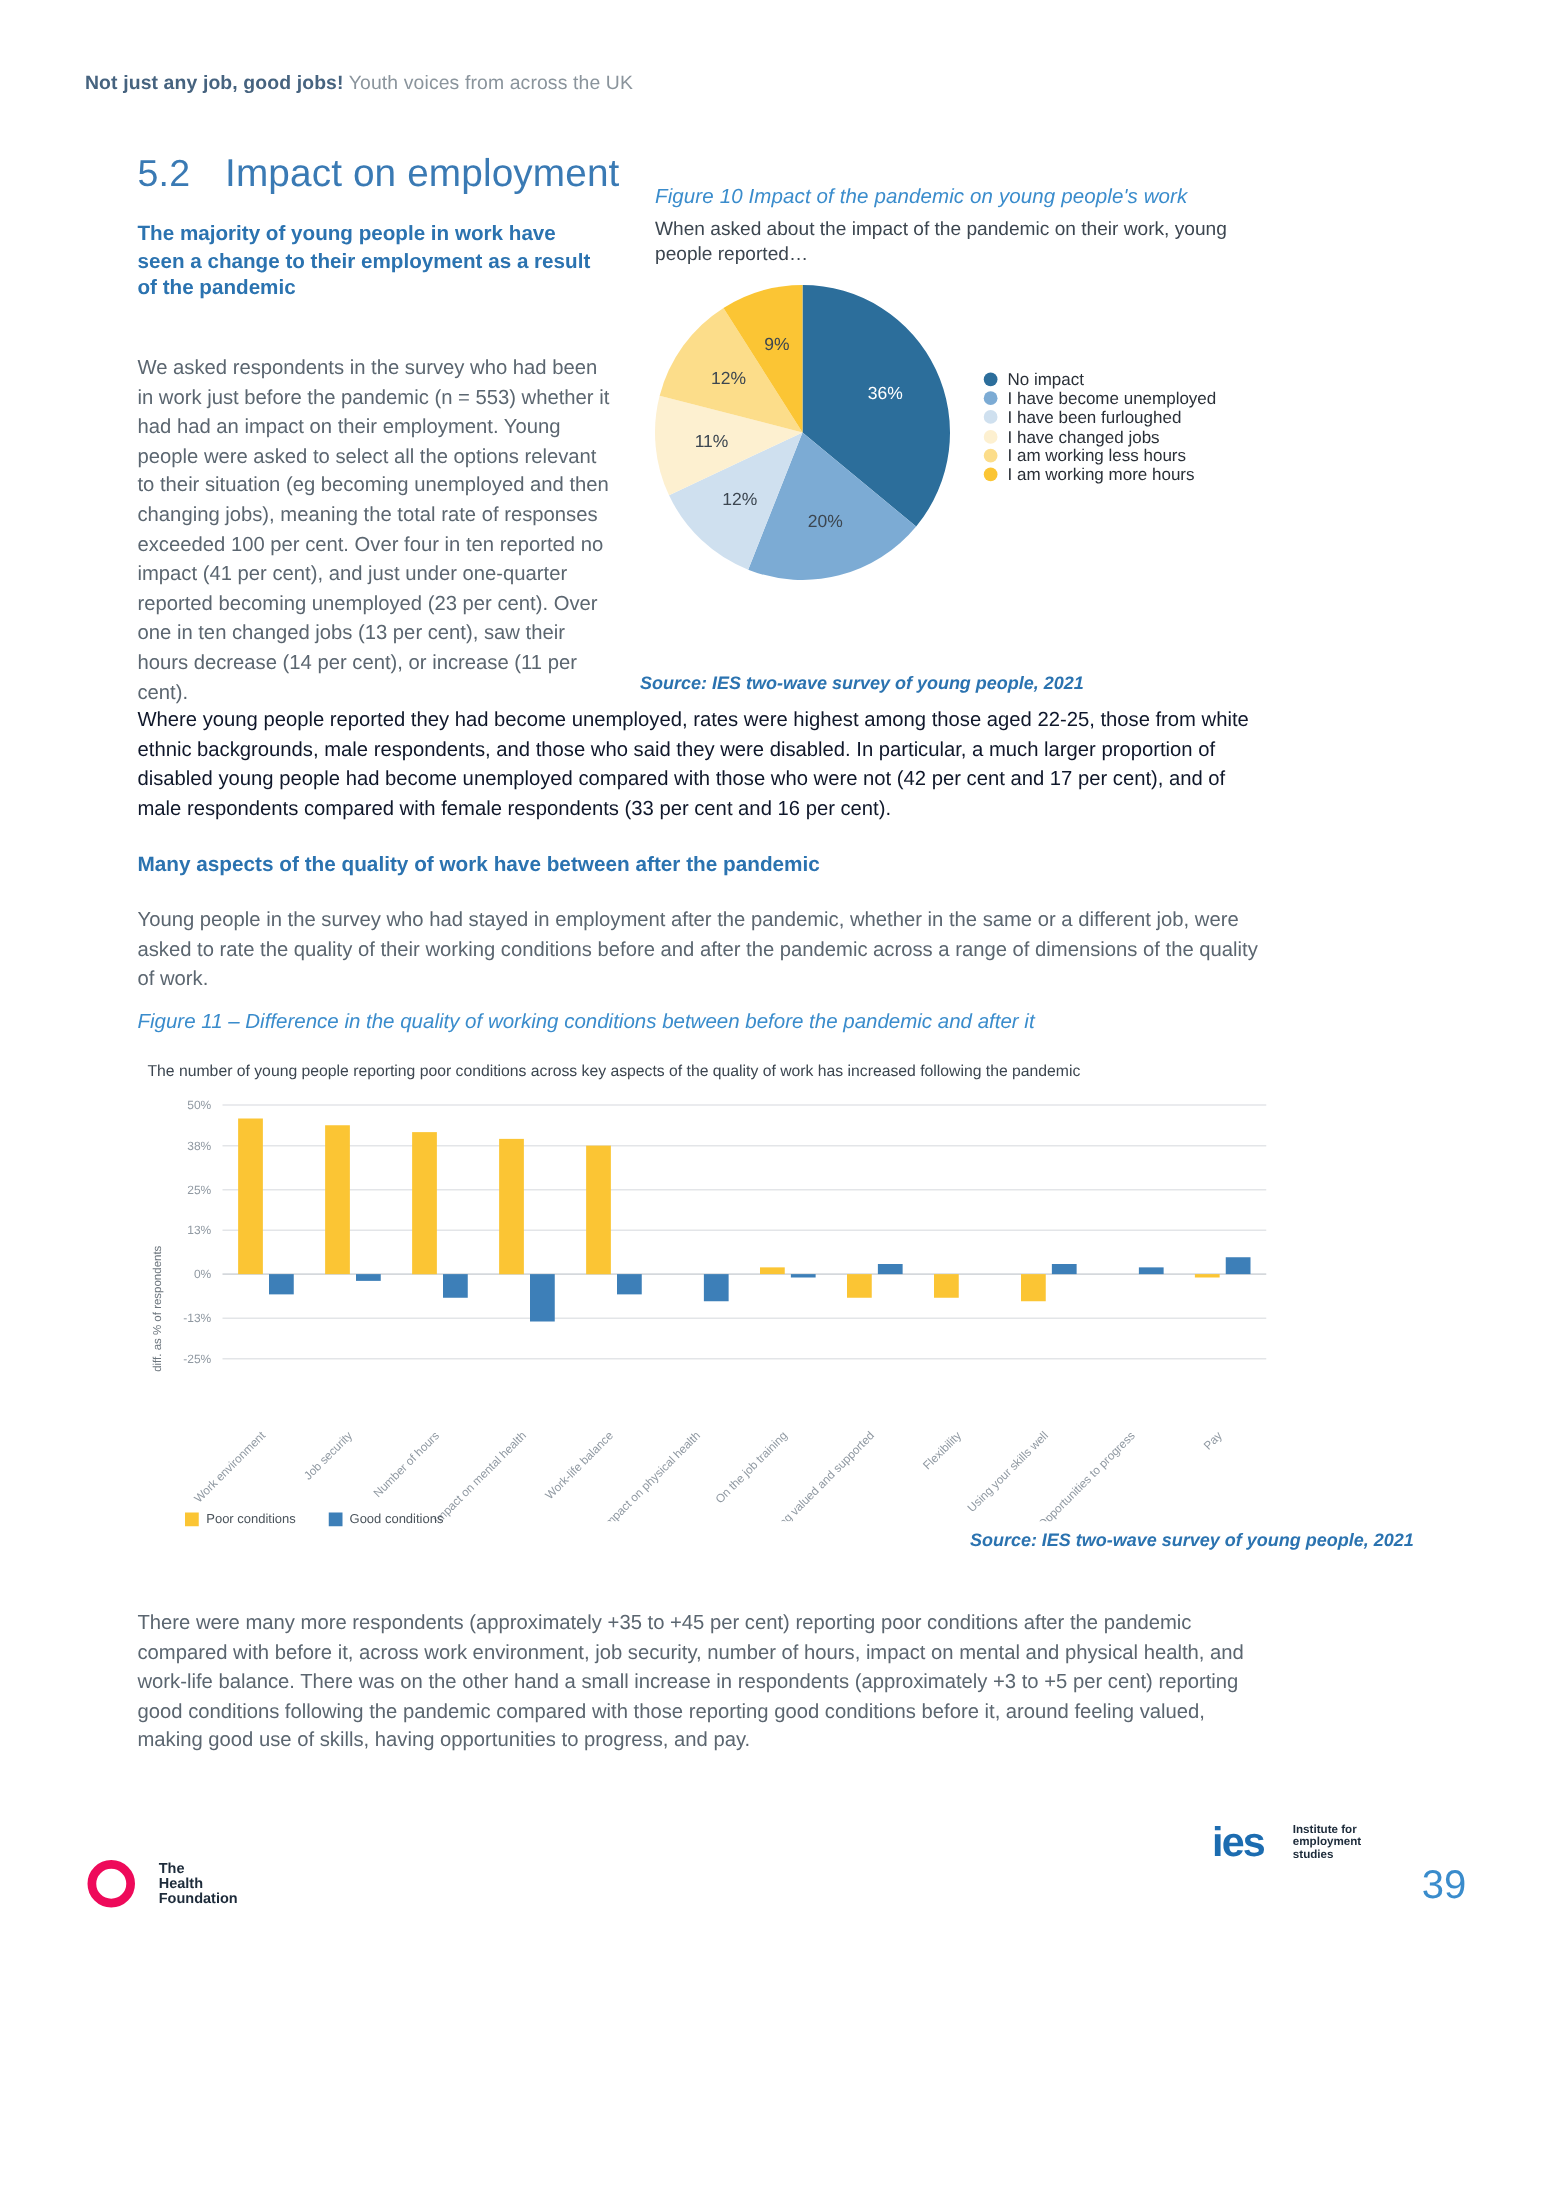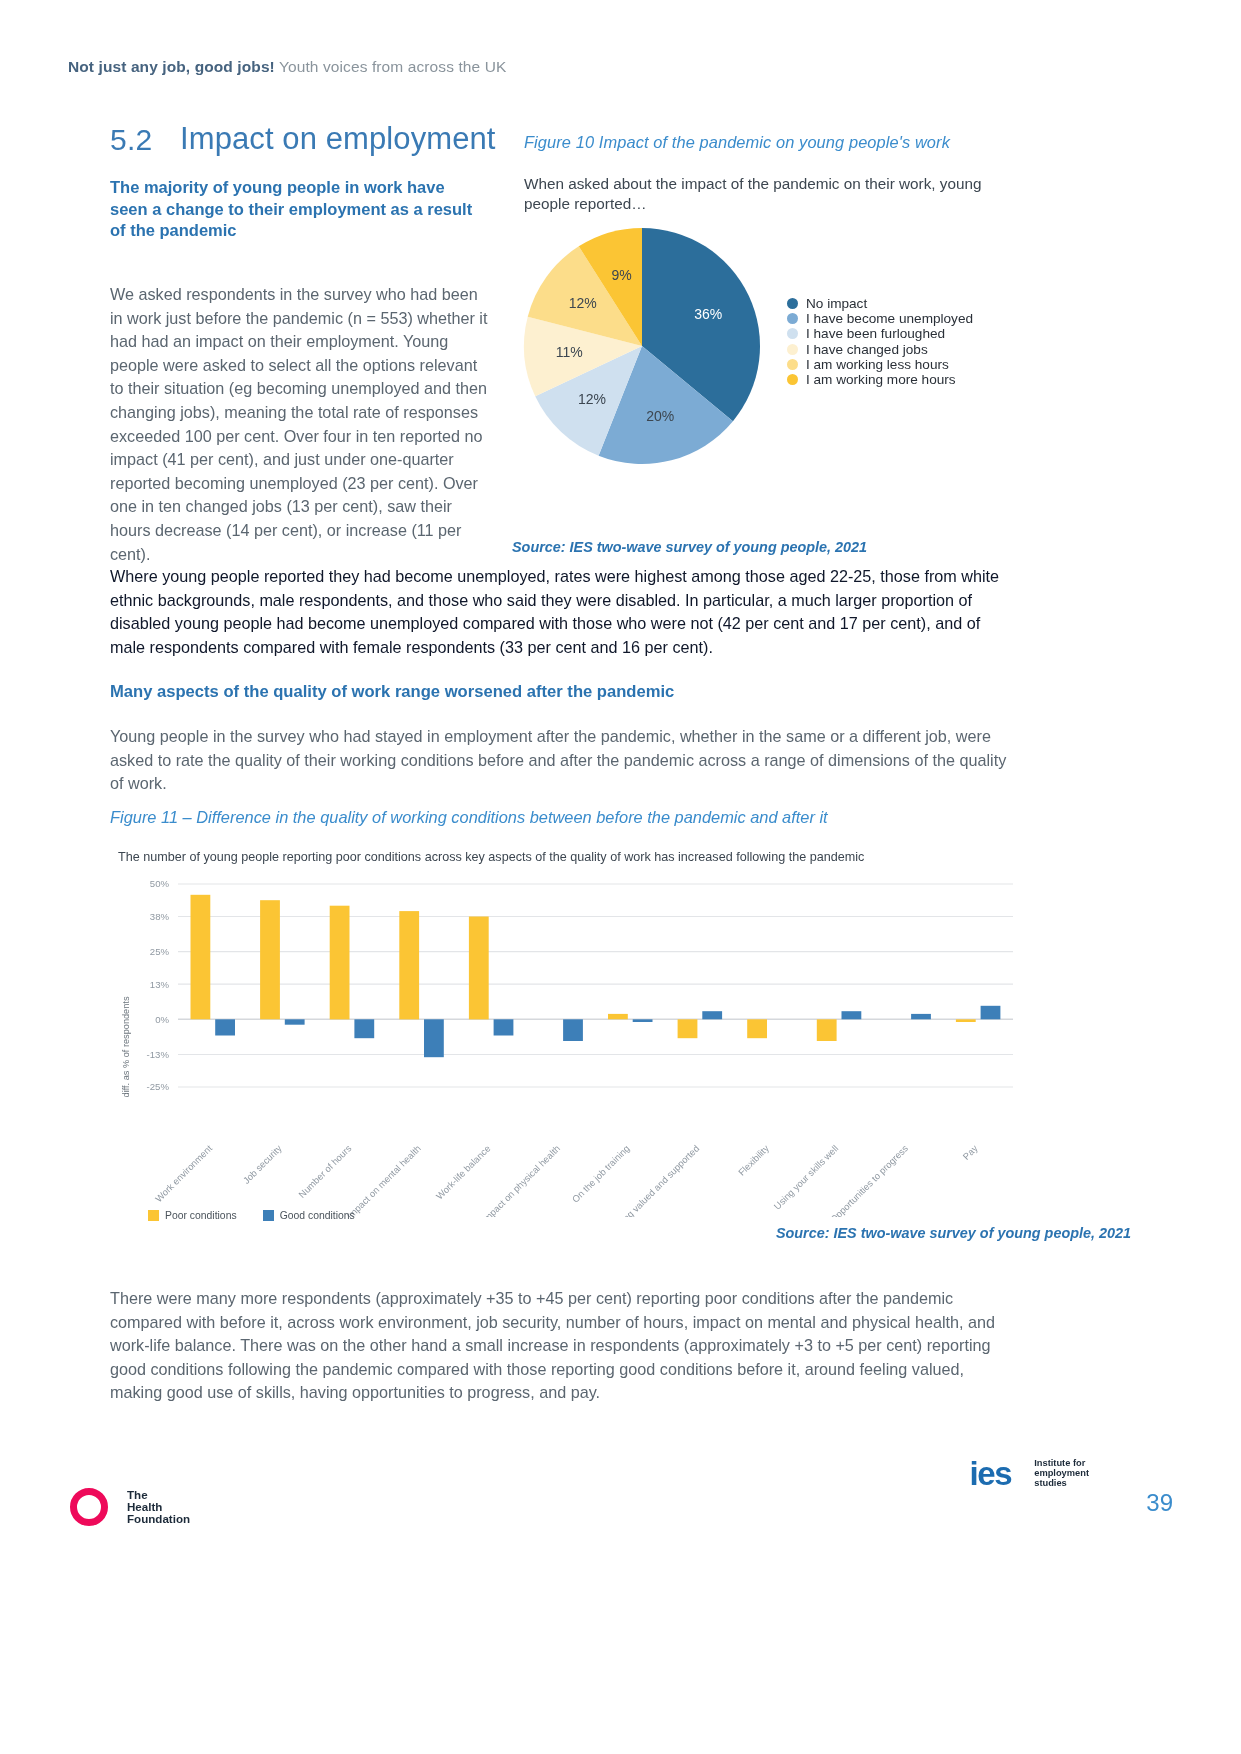--- a/index.html
+++ b/index.html
@@ -37,21 +37,21 @@
     position:absolute; left:110px; top:177px; width:372px;
     font-size:16.5px; line-height:21.5px; font-weight:bold; color:#2b73b0;
   }
   .bodytext {
     position:absolute; left:110px; top:283px; width:380px;
     font-size:16.2px; line-height:23.6px; color:#5b6670;
   }
 
   
   .fig10-title {
-    position:absolute; left:524px; top:133px; width:500px;
+    position:absolute; left:524px; top:148px; width:500px;
     font-size:16.4px; font-style:italic; color:#3a8ccc; letter-spacing:0.1px;
   }
   .fig10-sub {
     position:absolute; left:524px; top:174px; width:470px;
     font-size:15.3px; line-height:20px; color:#3c4650;
   }
   .pie-wrap { position:absolute; left:512px; top:225px; width:260px; height:242px; }
   .pie-wrap svg { display:block; }
   .pie-label { font-size:14px; fill:#3c4650; font-family:"Liberation Sans", sans-serif; }
   .pie-label.inv { fill:#ffffff; }
@@ -127,21 +127,21 @@
   .ies-logo { position:absolute; right:152px; top:1458px; display:flex; align-items:flex-end; }
   .ies-mark {
     font-size:33px; font-weight:bold; color:#1c6cb0; letter-spacing:-1.4px;
     line-height:30px;
   }
   .ies-words {
     margin-left:23px; font-size:9.3px; line-height:10.2px; color:#1d2b3a; font-weight:bold;
   }
   .pagenum {
     position:absolute; right:68px; top:1489px;
-    font-size:24px; color:#3a8ccc; font-weight:400;
+    font-size:32px; color:#3a8ccc; font-weight:400;
   }
 </style>
 </head>
 <body>
 
 <div class="page">
 
   <div class="runhead">
     <b>Not just any job, good jobs!</b><span class="light"> Youth voices from across the UK</span>
   </div>
@@ -199,21 +199,21 @@
       </div>
       <div class="row">
         <span class="dot" style="background: rgb(251, 197, 52);"></span>
         <span>I am working more hours</span>
       </div>
     </div>
 
   <div class="src src10">Source: IES two-wave survey of young people, 2021</div>
 
   <div class="para-a">Where young people reported they had become unemployed, rates were highest among those aged 22-25, those from white ethnic backgrounds, male respondents, and those who said they were disabled. In particular, a much larger proportion of disabled young people had become unemployed compared with those who were not (42 per cent and 17 per cent), and of male respondents compared with female respondents (33 per cent and 16 per cent).</div>
-  <div class="subhead-b">Many aspects of the quality of work range worsened after the pandemic</div>
+  <div class="subhead-b">Many aspects of the quality of work have between after the pandemic</div>
   <div class="para-b">Young people in the survey who had stayed in employment after the pandemic, whether in the same or a different job, were asked to rate the quality of their working conditions before and after the pandemic across a range of dimensions of the quality of work.</div>
 
   <div class="fig11-title">Figure 11 – Difference in the quality of working conditions between before the pandemic and after it</div>
   <div class="bar-sub">The number of young people reporting poor conditions across key aspects of the quality of work has increased following the pandemic</div>
 
   <div class="chart11">
     <svg width="905" height="345" viewBox="0 0 905 345">
       <g id="bar-grid">
           <line x1="60" y1="12.0" x2="895" y2="12.0" stroke="#e3e5e8" stroke-width="1.2"></line>
           <line x1="60" y1="44.5" x2="895" y2="44.5" stroke="#e3e5e8" stroke-width="1.2"></line>

